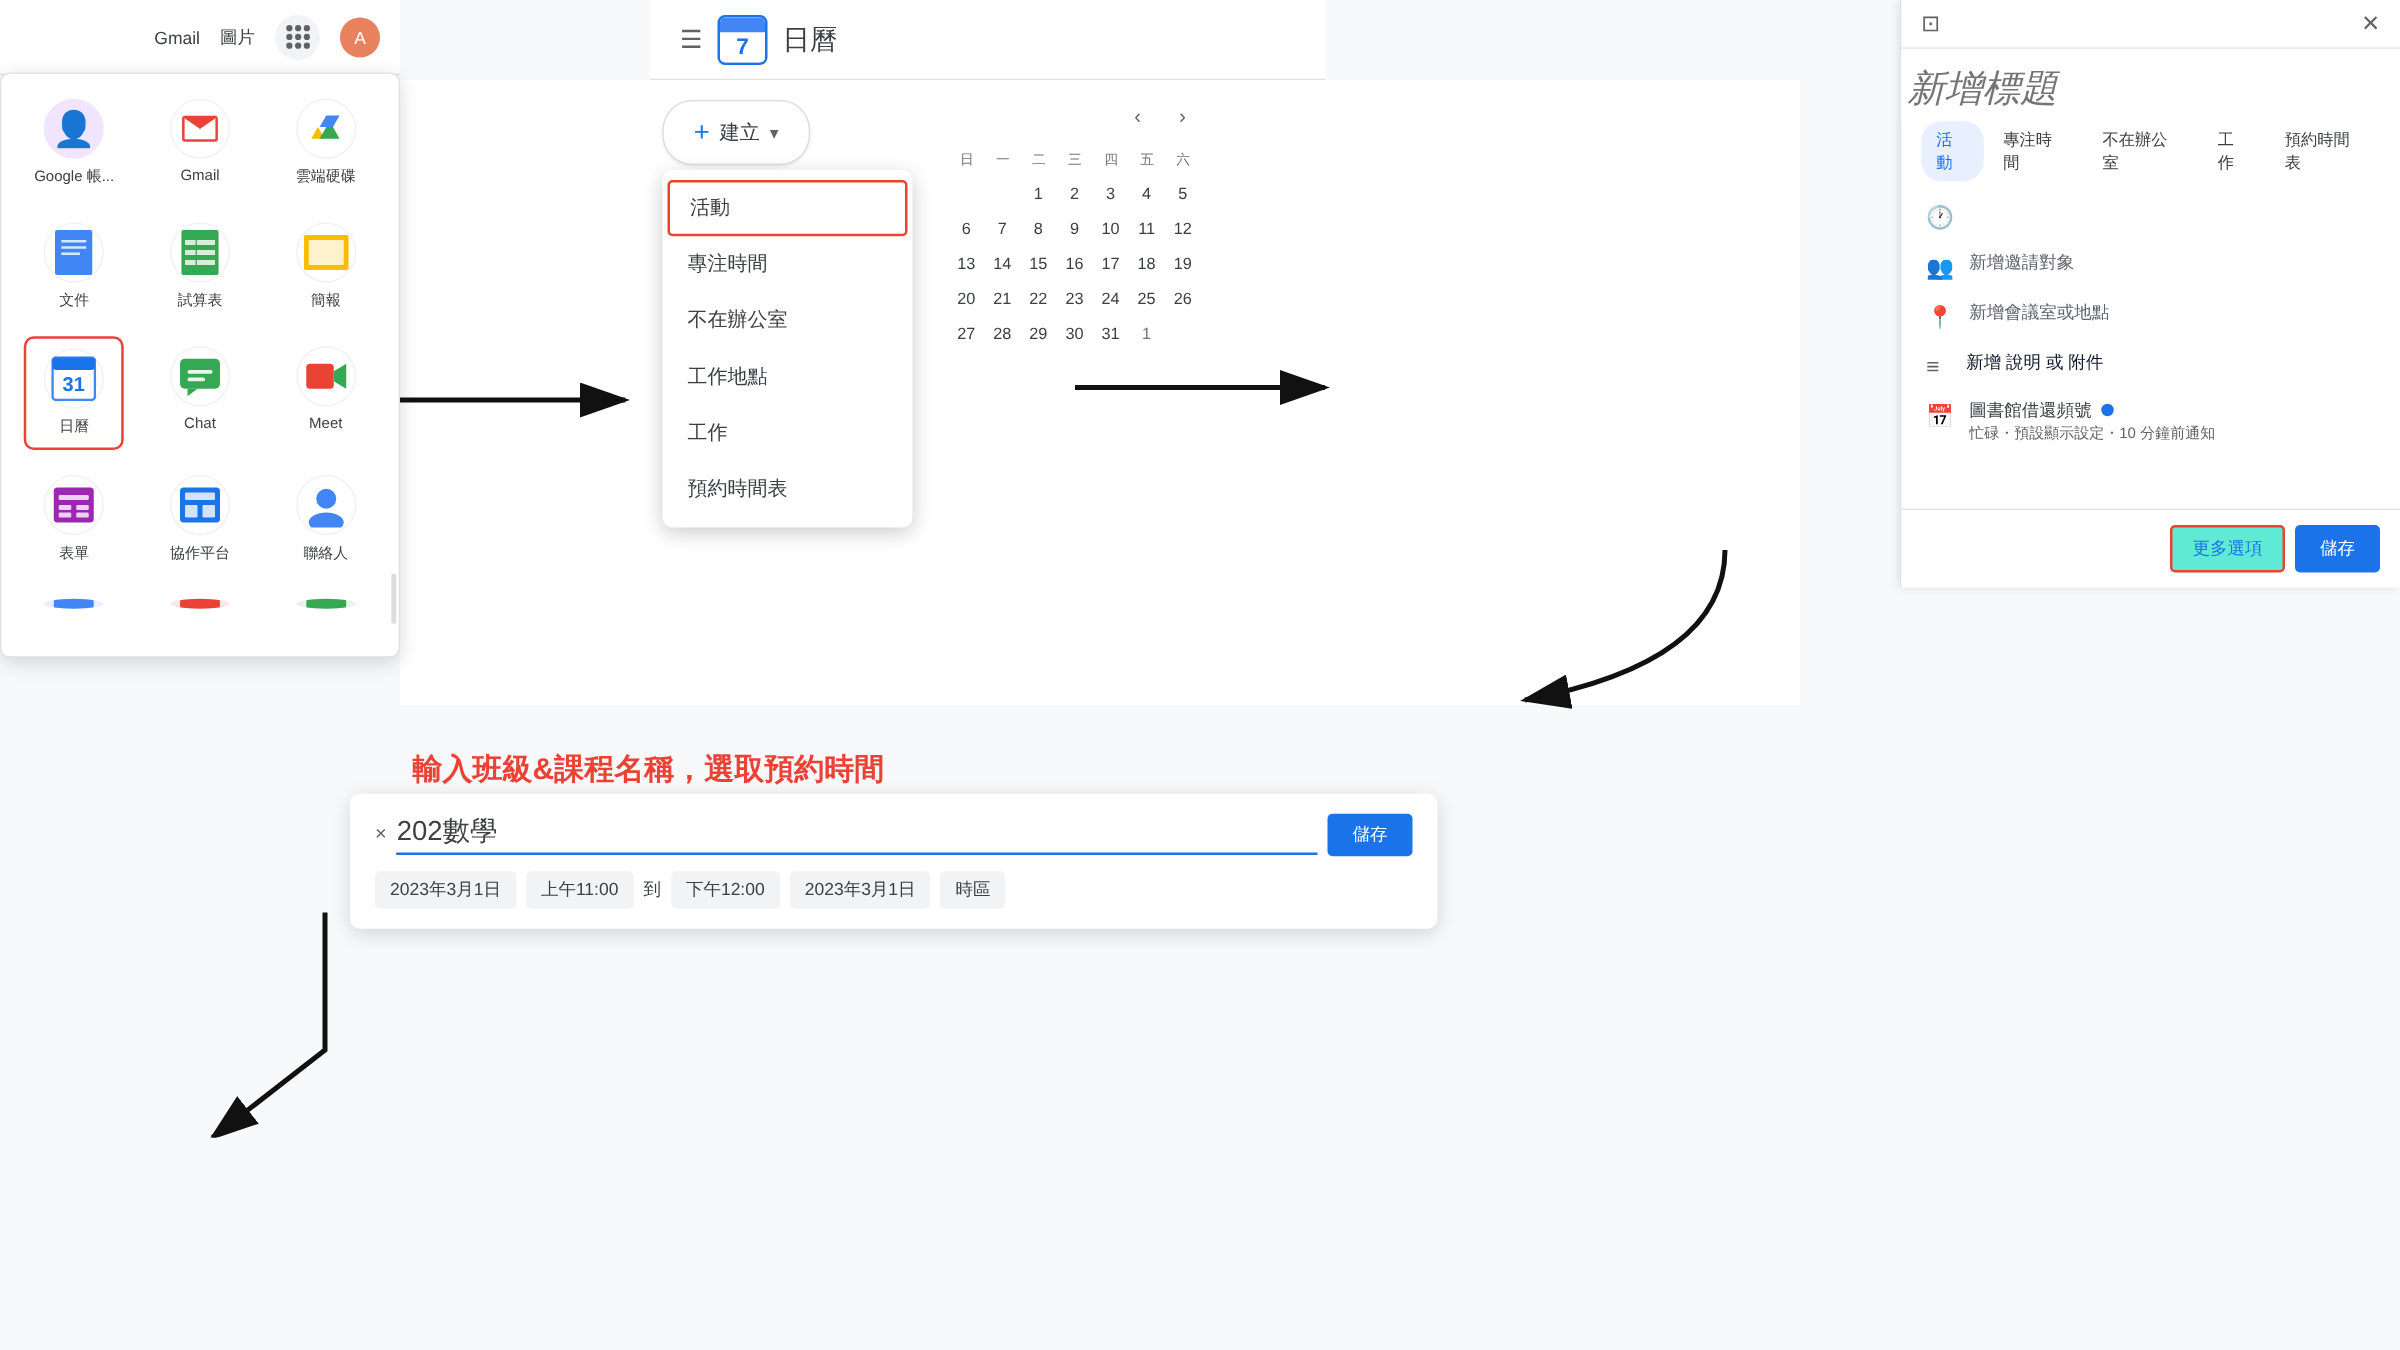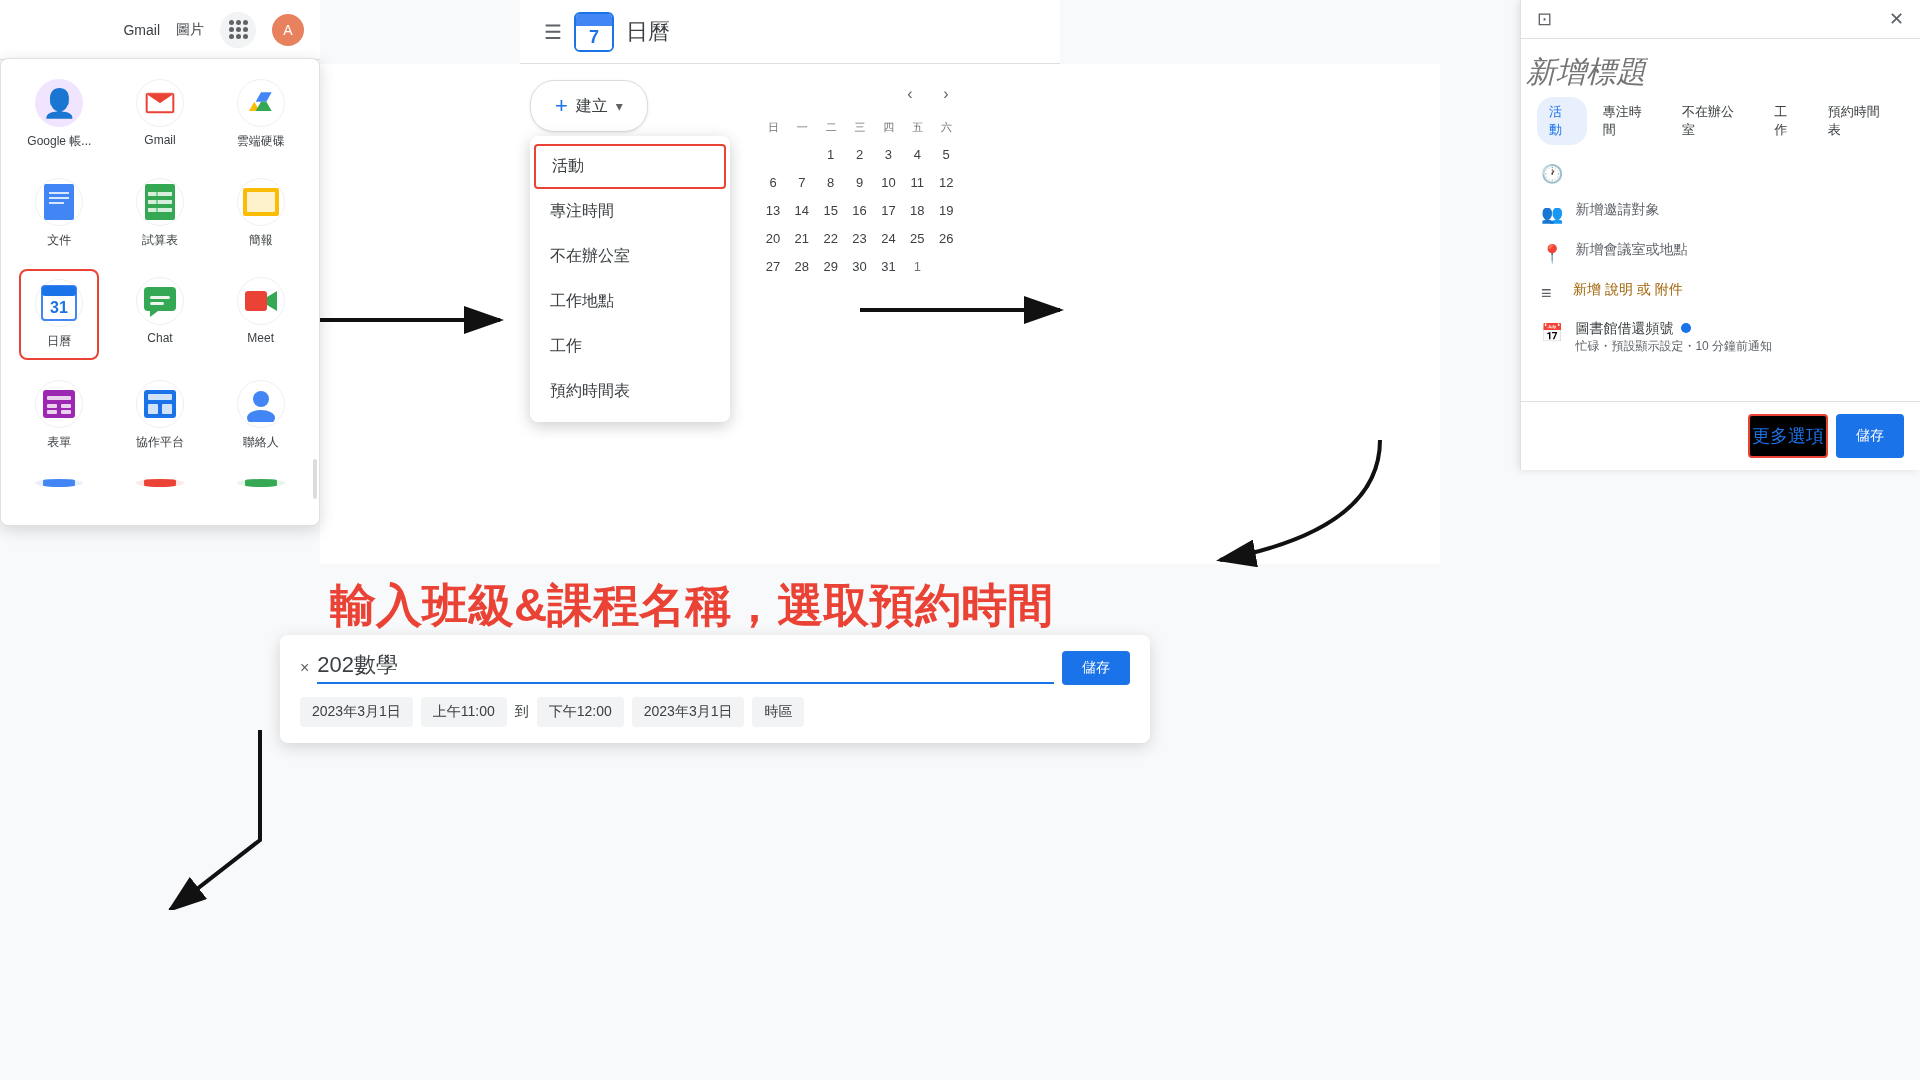--- a/index.html
+++ b/index.html
@@ -344,25 +344,25 @@
       display: flex;
       justify-content: flex-end;
       gap: 8px;
       padding: 12px 16px;
       border-top: 1px solid #e0e0e0;
       margin-top: auto;
       position: absolute;
       bottom: 0; right: 0; left: 0;
     }
     .btn-more {
-      background: #000000;
+      background: #5eead4;
       border: 1px solid #dadce0;
       border-radius: 4px;
-      padding: 8px 2px;
-      font-size: 18px;
+      padding: 8px 16px;
+      font-size: 14px;
       color: #1a73e8;
       cursor: pointer;
       font-family: inherit;
     }
     .btn-more.highlighted {
       border: 2px solid #ea4335;
     }
     .btn-save {
       background: #1a73e8;
       color: #fff;
@@ -376,22 +376,22 @@
 
     
     .arrow-svg {
       position: absolute;
       pointer-events: none;
     }
 
     
     .instruction-text {
       position: absolute;
-      top: 575px; left: 330px;
-      font-size: 46px;
+      top: 599px; left: 330px;
+      font-size: 24px;
       font-weight: 700;
       color: #ea4335;
     }
 
     
     .bottom-form {
       position: absolute;
       top: 635px; left: 280px;
       width: 870px;
       background: #fff;
@@ -784,21 +784,21 @@
     <span class="rp-icon">📍</span>
     <div class="rp-content">
       <span style="color:#5f6368;">新增會議室或地點</span>
     </div>
   </div>
 
   
   <div class="rp-row">
     <span class="rp-icon">≡</span>
     <div class="rp-content">
-      <span style="color:#a16207;">新增 說明 或 附件</span>
+      <span style="color:#0f172a;">新增 說明 或 附件</span>
     </div>
   </div>
 
   
   <div class="rp-row">
     <span class="rp-icon">📅</span>
     <div class="rp-content">
       <span class="rp-cal-label">圖書館借還頻號</span>
       <span class="rp-cal-dot"></span>
       <div class="rp-cal-sub">忙碌・預設顯示設定・10 分鐘前通知</div>

